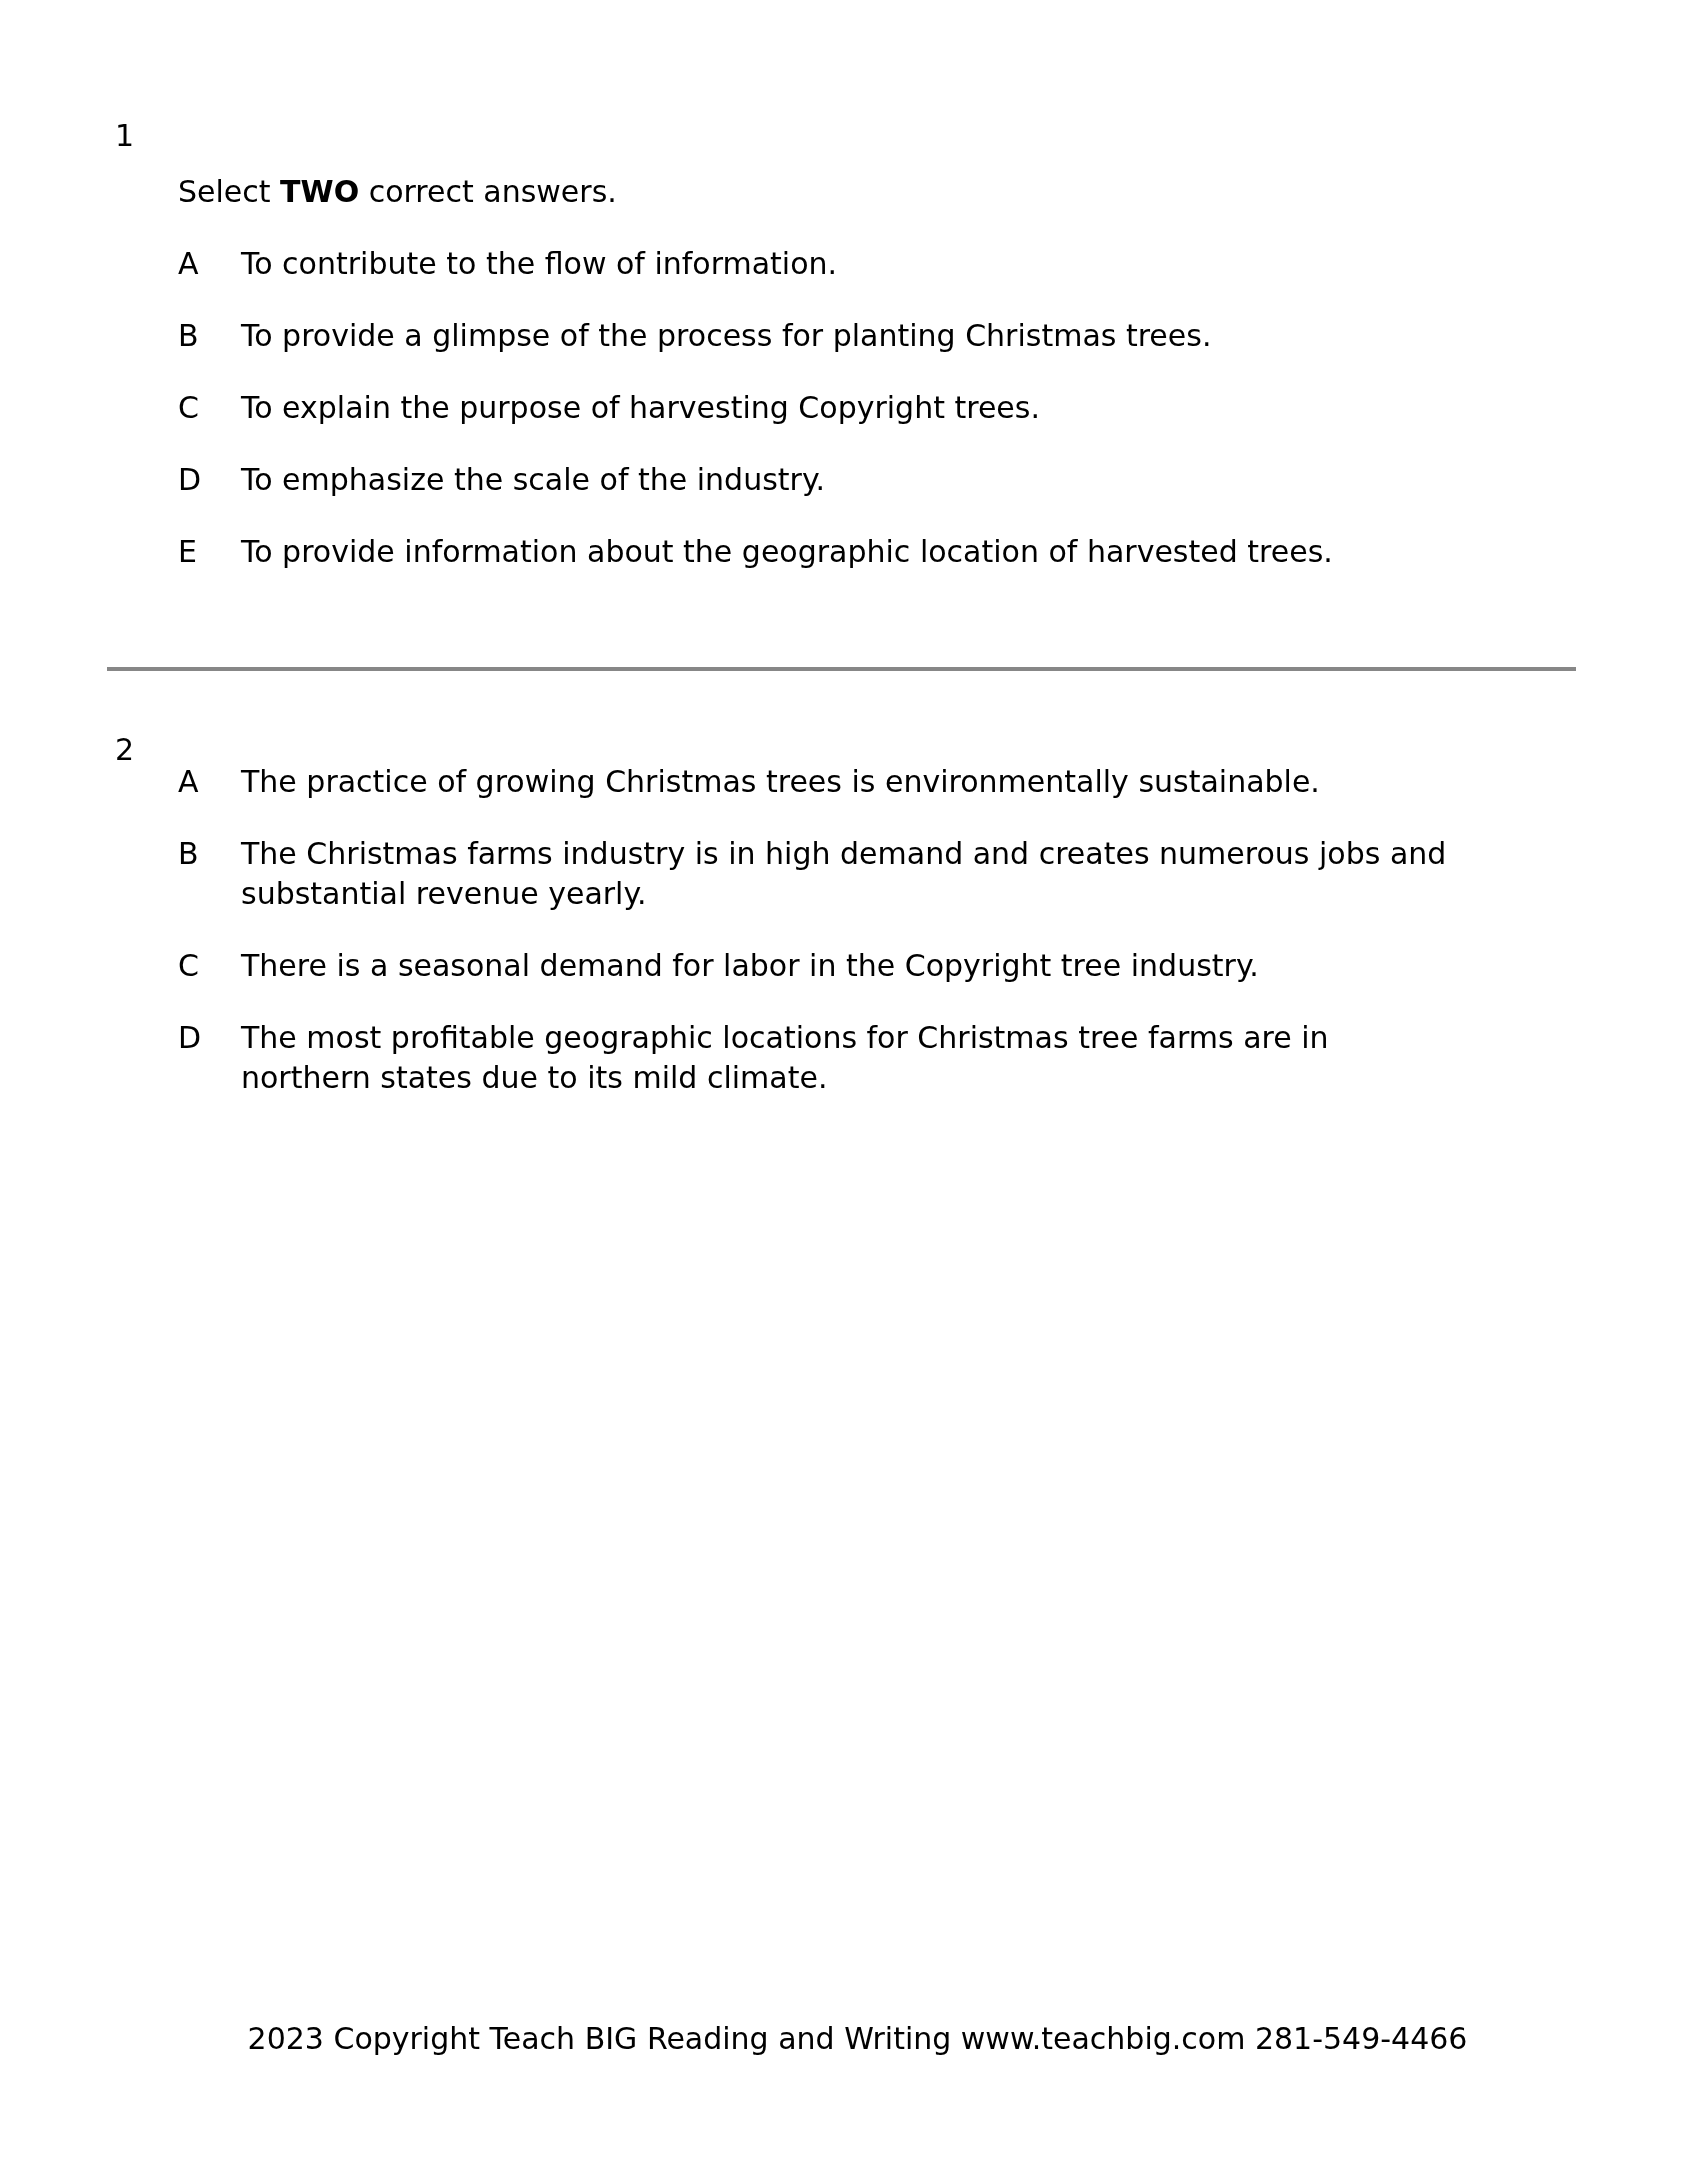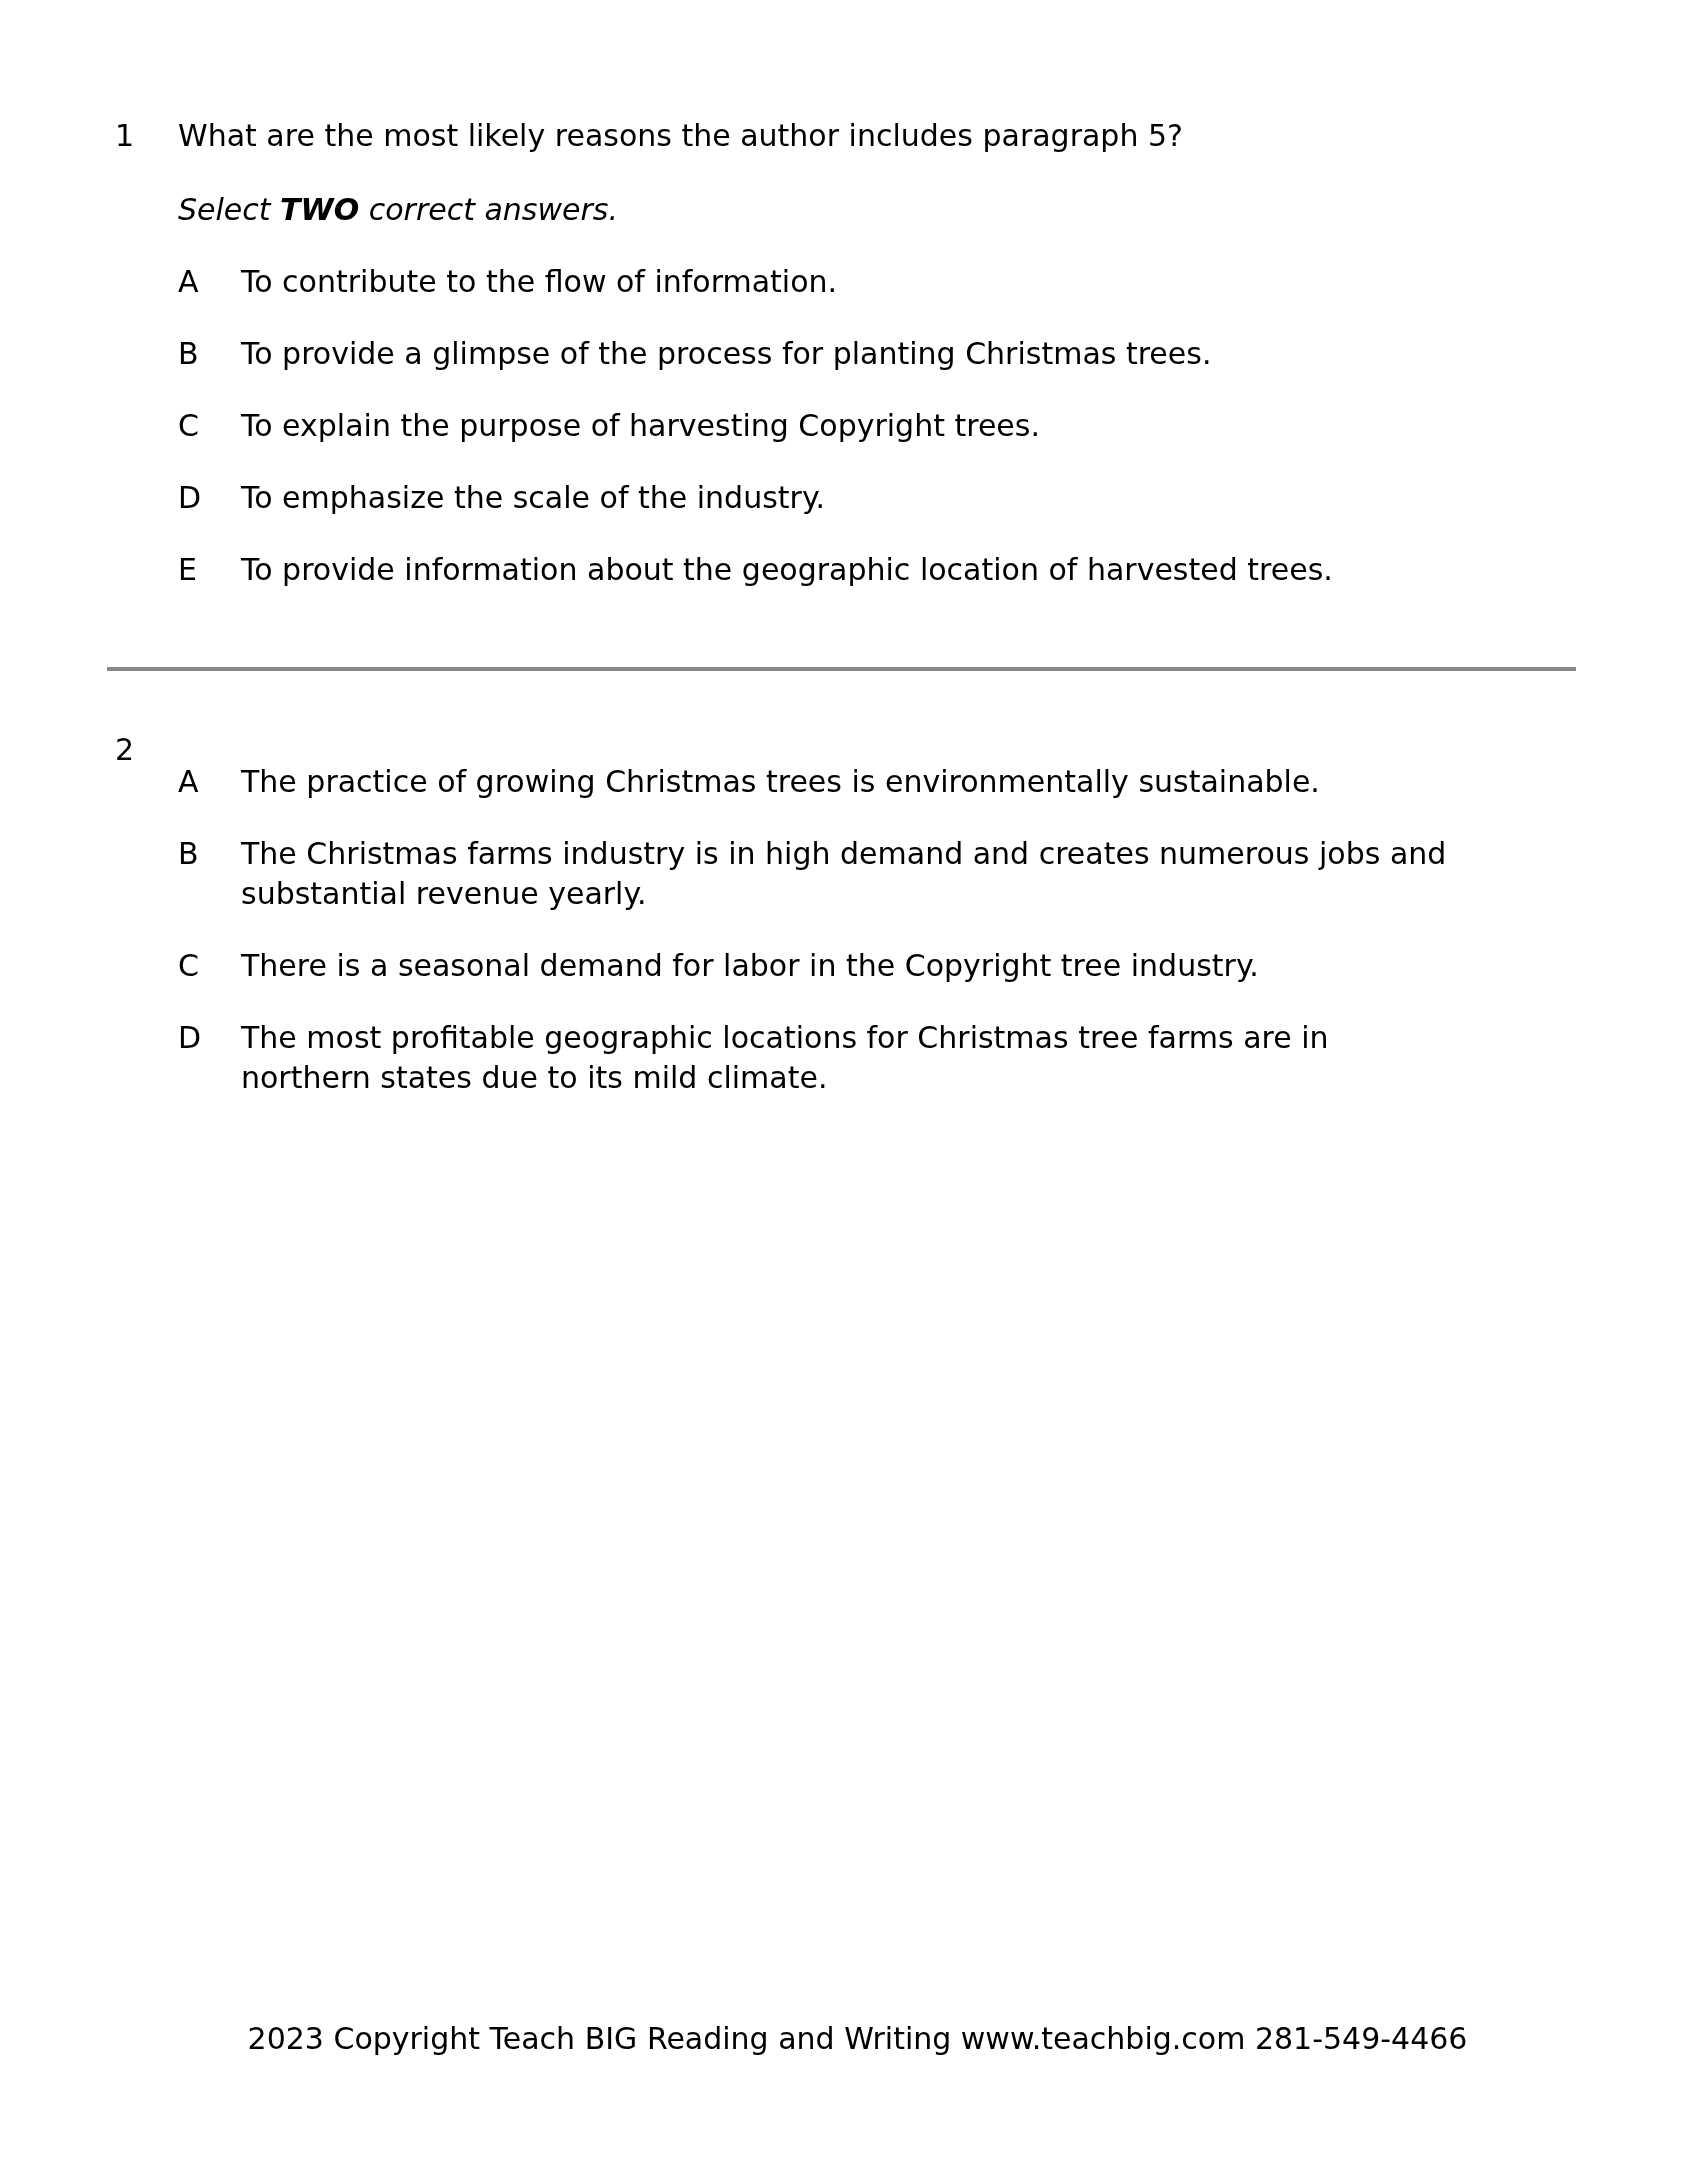--- a/index.html
+++ b/index.html
@@ -19,21 +19,21 @@
     left:115px;
     right:129px;
     display:flex;
     align-items:flex-start;
   }
   .q1{top:116px;}
   .q2{top:730px;}
   .qnum{flex:0 0 63px;width:63px;}
   .qbody{flex:1;min-width:0;}
   .prompt{margin:0;white-space:pre-line;}
-  .instruction{margin:34px 0 0 0;font-style:italic;}
+  .instruction{margin:56px 0 0 0;}
   .bold{font-weight:bold;}
   .option{display:flex;margin-top:32px;align-items:flex-start;}
   .letter{flex:0 0 63px;width:63px;}
   .otext{white-space:pre-line;flex:1;min-width:0;}
   .divider{
     position:absolute;
     left:107px;
     top:667px;
     width:1469px;
     height:4px;
@@ -48,21 +48,20 @@
   }
 </style>
 </head>
 <body>
 
 <div class="page" style="background: rgb(255, 255, 255); color: rgb(0, 0, 0);">
 
   <section class="question q1">
     <div class="qnum">1</div>
     <div class="qbody">
-      <p class="prompt">What are the most likely reasons the author includes paragraph 5?</p>
       <p class="instruction"><span>Select </span><span class="bold">TWO</span><span> correct answers.</span></p>
 
       <div class="option">
         <span class="letter">A</span>
         <span class="otext">To contribute to the flow of information.</span>
       </div>
       <div class="option">
         <span class="letter">B</span>
         <span class="otext">To provide a glimpse of the process for planting Christmas trees.</span>
       </div>

